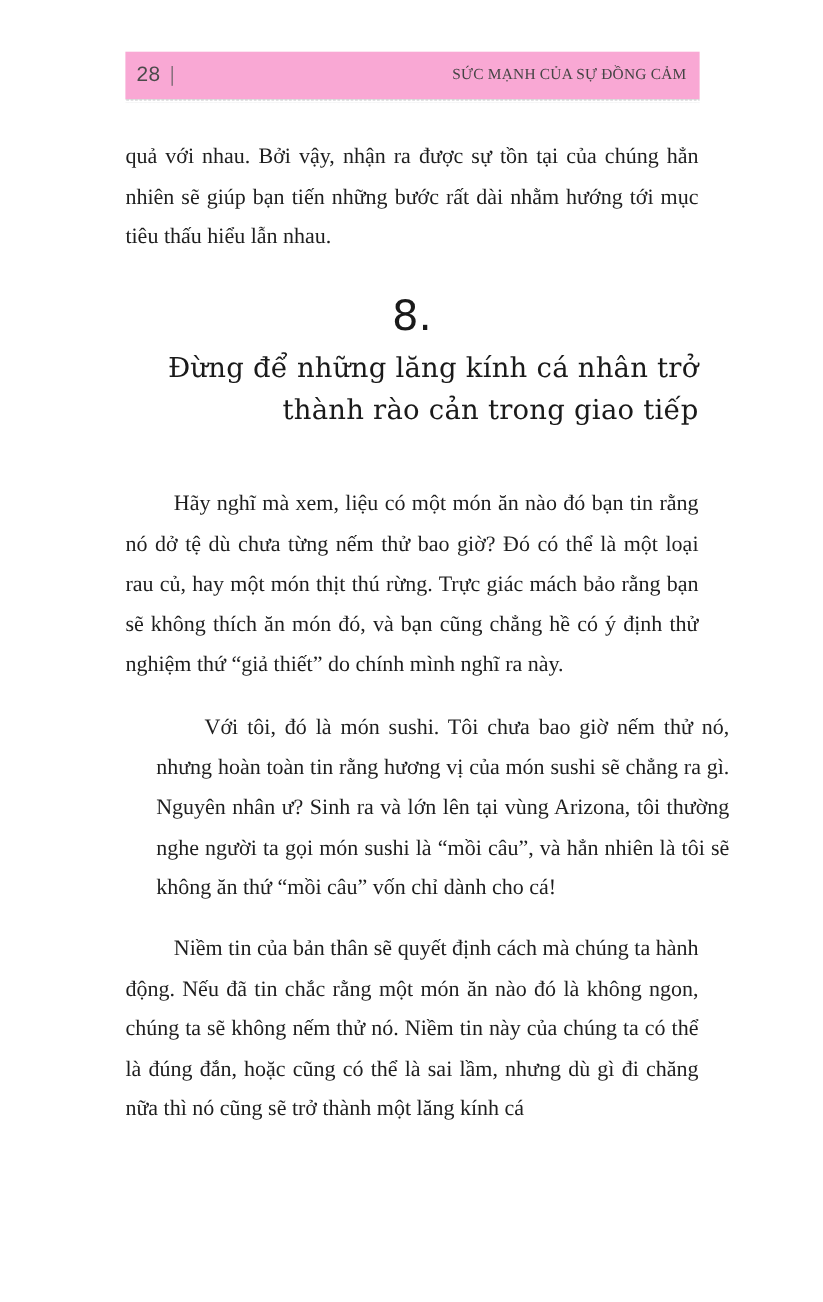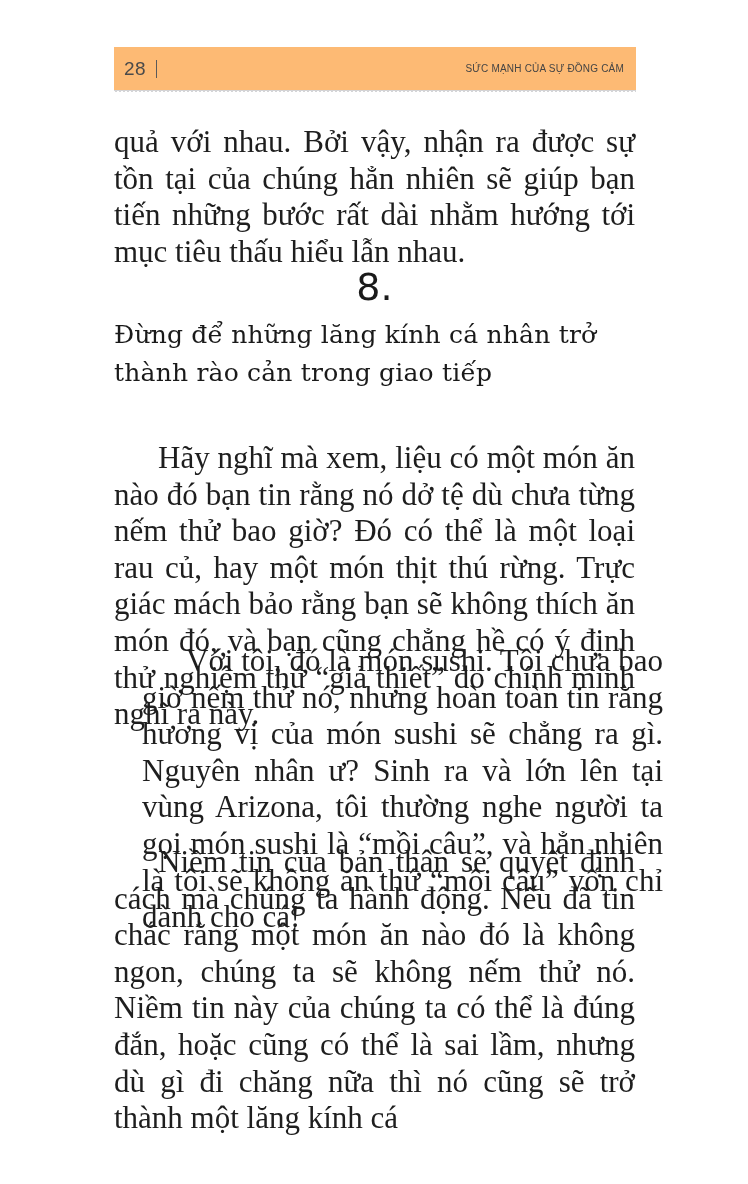--- a/index.html
+++ b/index.html
@@ -14,21 +14,21 @@
       overflow: hidden;
       font-family: "Liberation Serif", "DejaVu Serif", serif;
       color: #1e1e1e;
     }
     .running-header {
       position: absolute;
       left: 114px;
       top: 47px;
       width: 522px;
       height: 43px;
-      background: #fdba74;
+      background: #f9a8d4;
       box-sizing: border-box;
       padding: 0 12px 0 10px;
       display: flex;
       align-items: center;
       justify-content: space-between;
     }
     .running-header::after {
       content: "";
       position: absolute;
       left: 0;
@@ -49,32 +49,32 @@
       font-size: 19px;
       color: #4a4a4a;
       letter-spacing: 0.5px;
     }
     .header-divider {
       width: 1px;
       height: 18px;
       background: #5a5a5a;
     }
     .book-title {
-      font-family: Liberation Sans, sans-serif;
-      font-size: 10px;
+      font-family: Liberation Serif, serif;
+      font-size: 14px;
       color: #444444;
       letter-spacing: 0.2px;
     }
     .text-column {
       position: absolute;
       left: 114px;
       width: 521px;
     }
     .para {
-      font-size: 31px;
+      font-size: 20px;
       line-height: 36.6px;
       text-align: justify;
       margin: 0;
     }
     .para.indent {
       text-indent: 44px;
     }
     .para-continued {
       top: 124px;
     }
@@ -87,21 +87,21 @@
       font-family: "DejaVu Sans", "Liberation Sans", sans-serif;
       font-size: 38px;
       line-height: 50px;
       color: #1a1a1a;
     }
     .chapter-heading {
       position: absolute;
       left: 114px;
       width: 521px;
       top: 316px;
-      text-align: left;
+      text-align: right;
       font-family: "DejaVu Serif", "Liberation Serif", serif;
       font-size: 25px;
       line-height: 38px;
       color: #1a1a1a;
       letter-spacing: 0.2px;
     }
     .p1 { top: 440px; }
     .p2 { top: 643px; margin-left: 28px; }
     .p3 { top: 844px; }
   </style>

